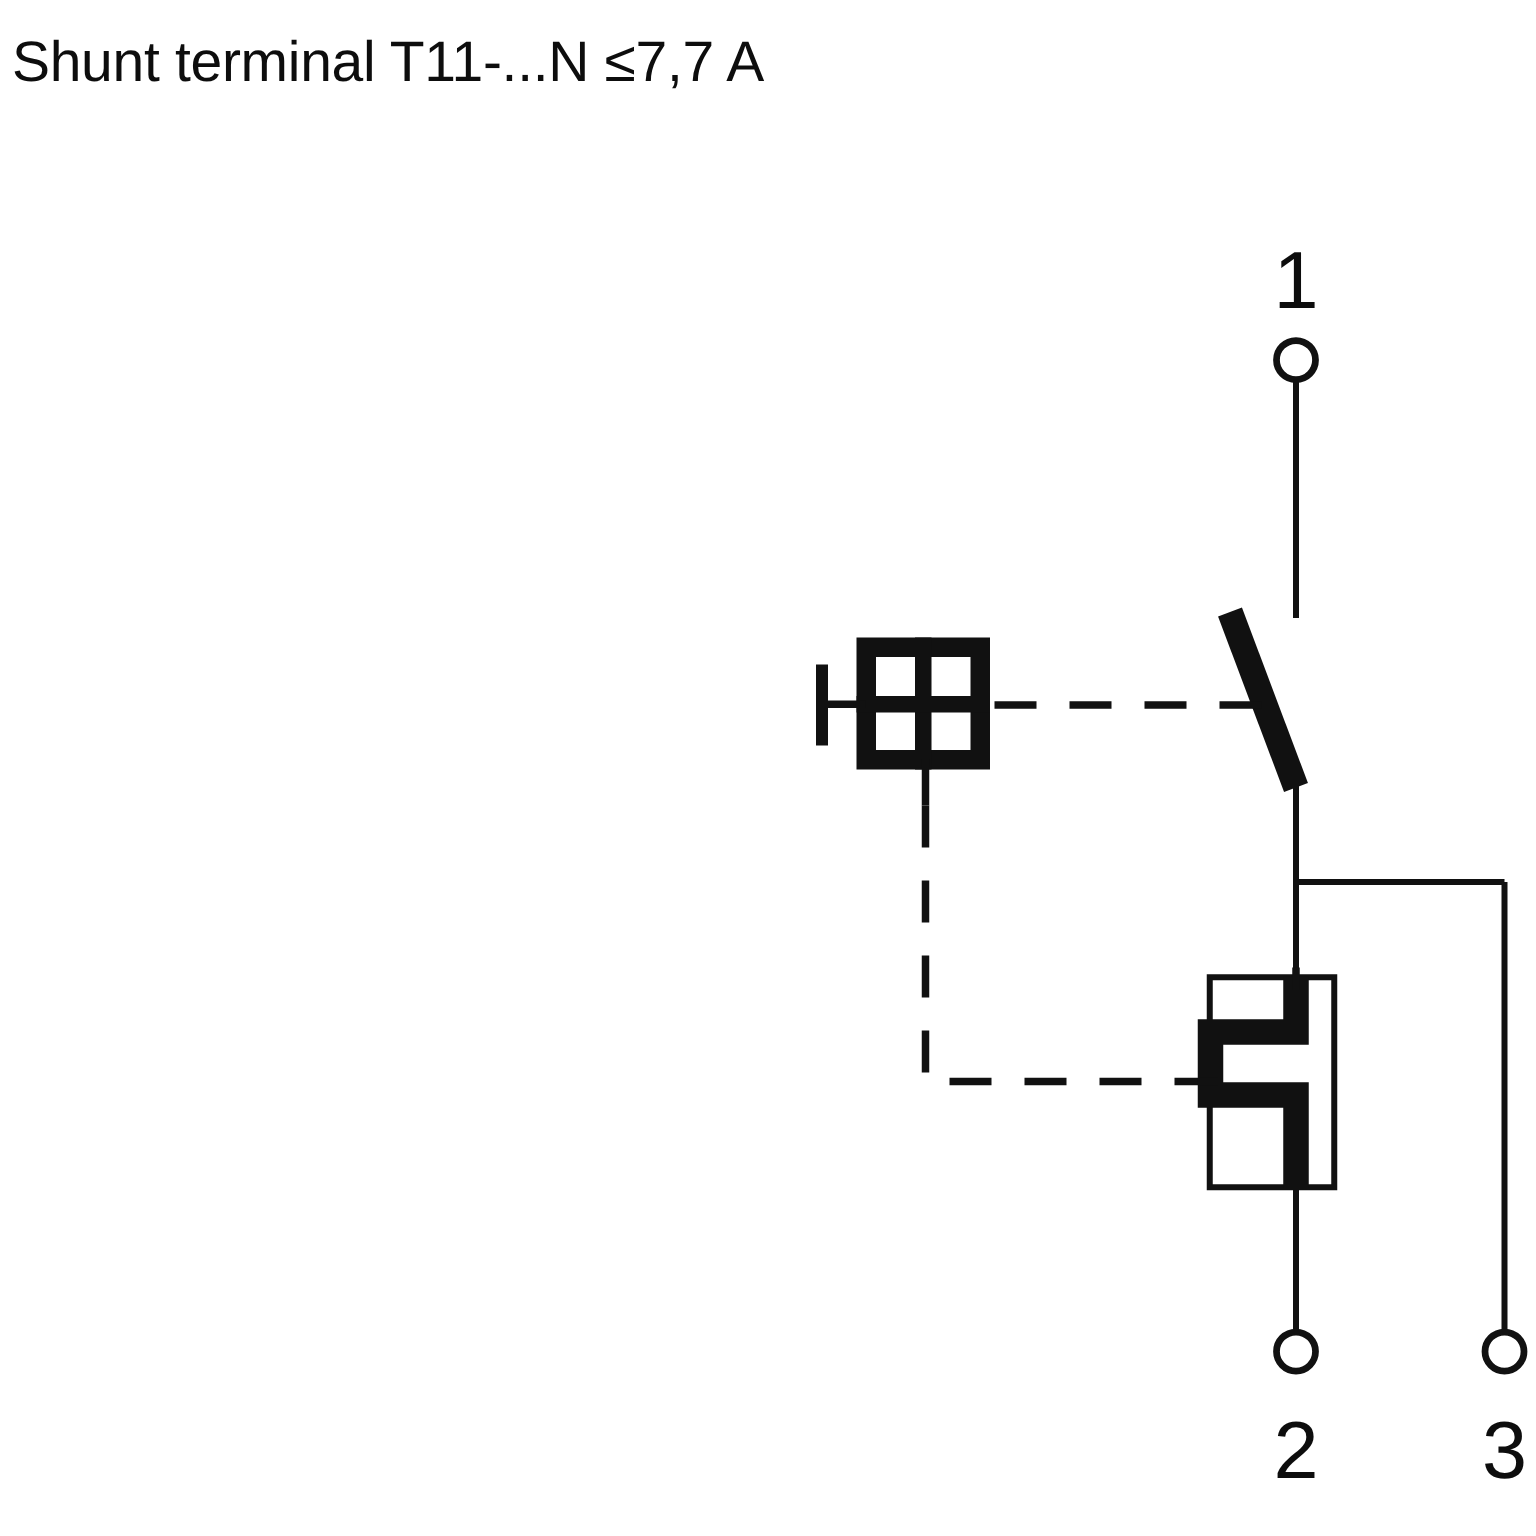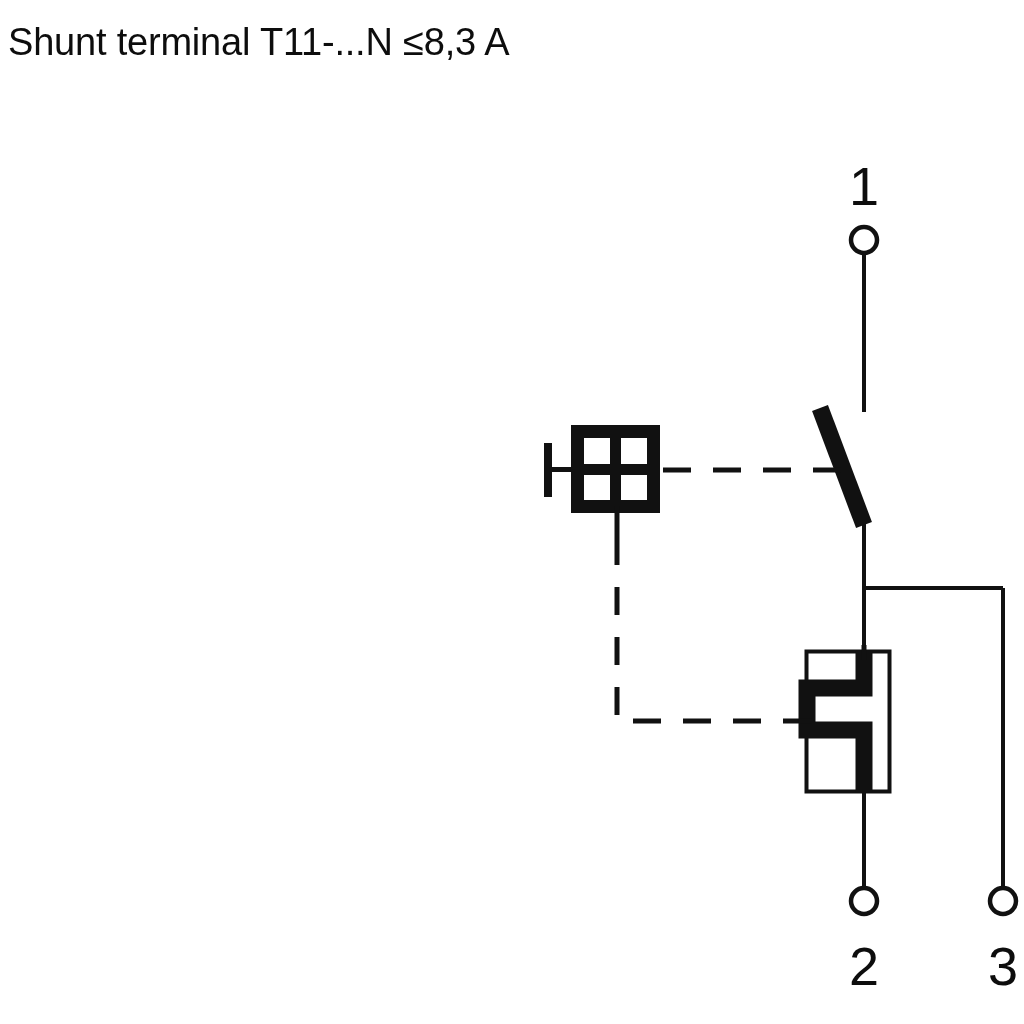--- a/index.html
+++ b/index.html
@@ -45,21 +45,21 @@
     fill: #0d0d0d;
     text-anchor: middle;
     dominant-baseline: alphabetic;
   }
 </style>
 </head>
 <body>
 
 <div id="page">
 
-  <div id="title">Shunt terminal T11-...N ≤8,3 A</div>
+  <div id="title">Shunt terminal T11-...N ≤7,7 A</div>
 
   <svg id="schematic" viewBox="0 0 1024 1024" xmlns="http://www.w3.org/2000/svg">
 
     <g>
       <circle cx="864" cy="240" r="13" fill="#ffffff" stroke="#111111" stroke-width="4.5"></circle>
       <line x1="864" y1="253" x2="864" y2="412" stroke="#111111" stroke-width="4"></line>
       <text class="term-label" x="864" y="205">1</text>
     </g>
 
     <g>

